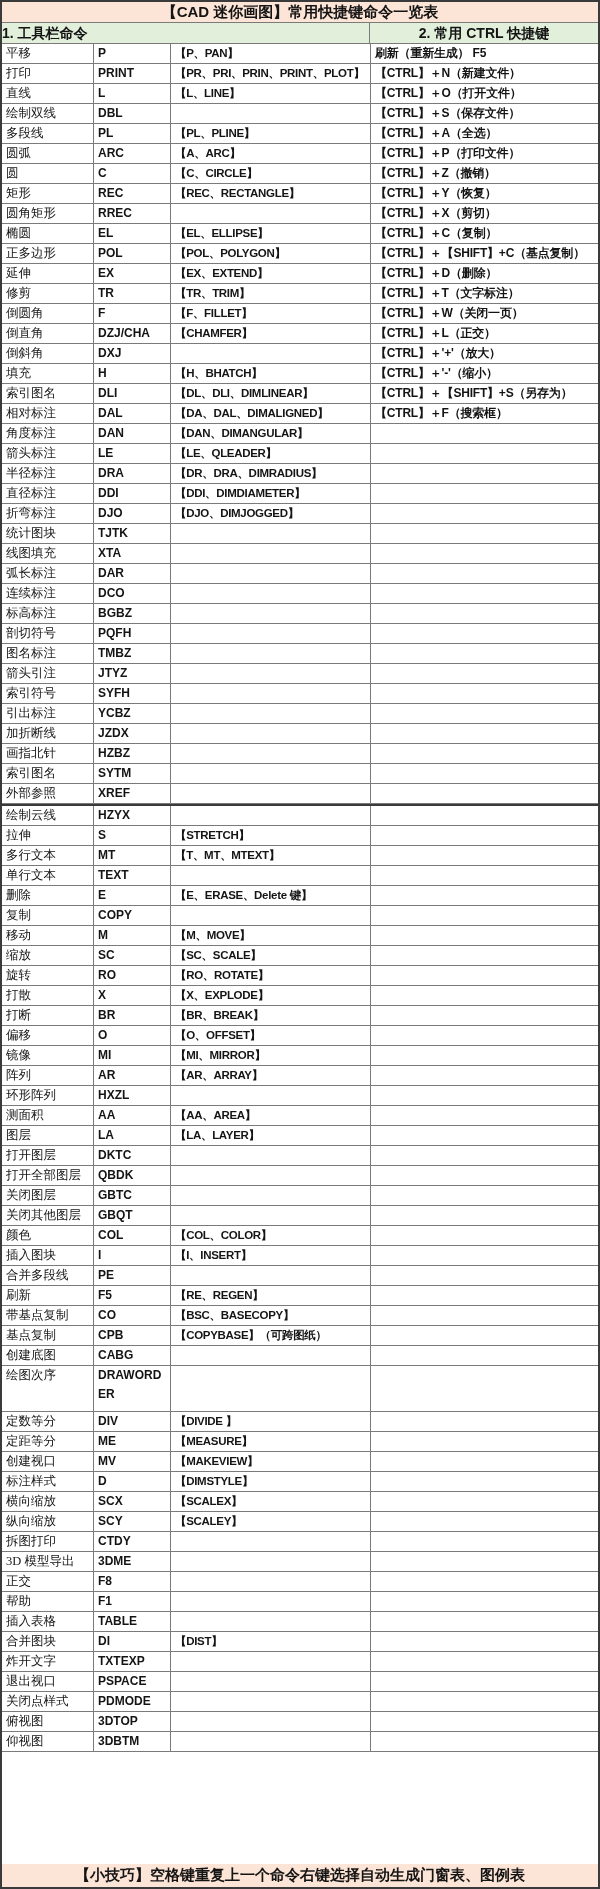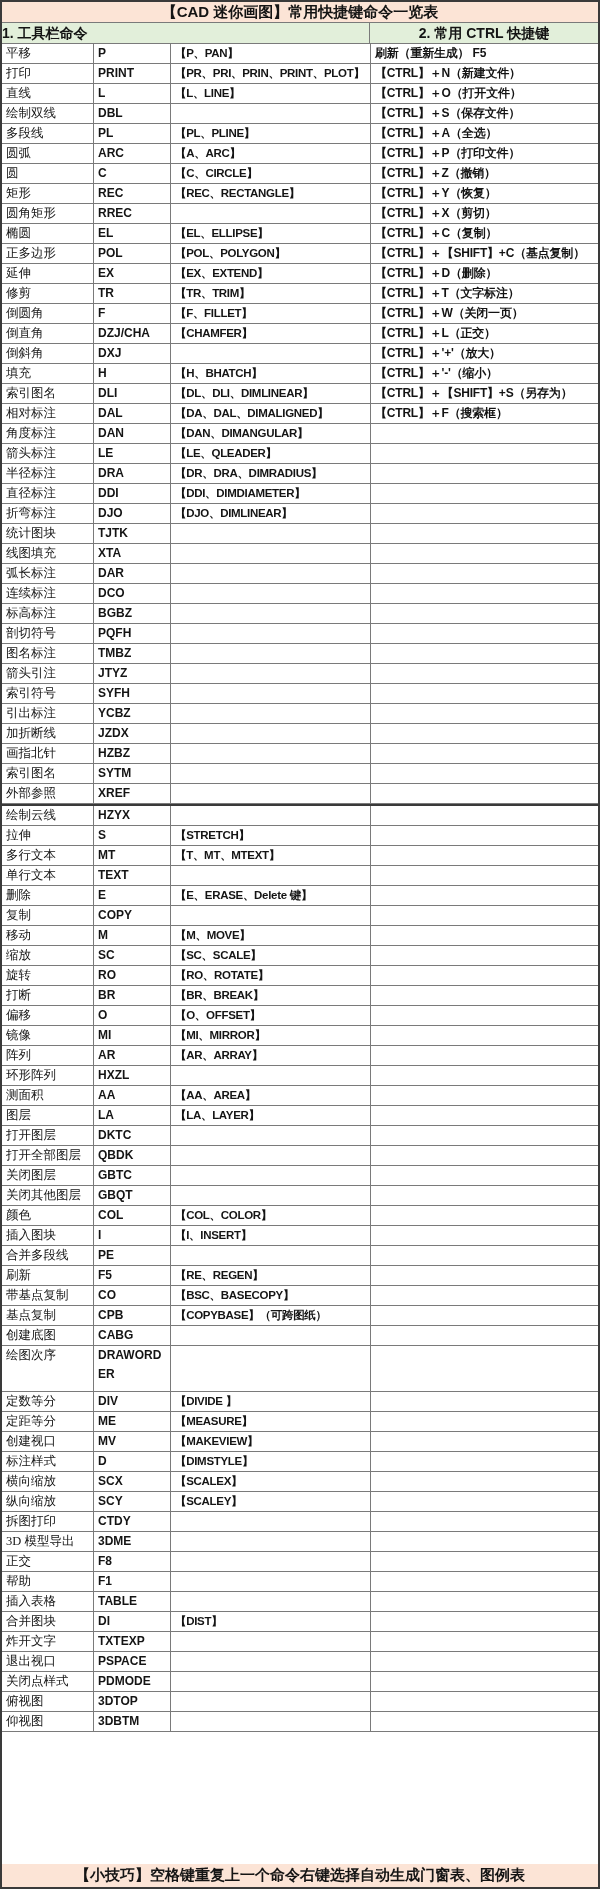--- a/index.html
+++ b/index.html
@@ -276,21 +276,21 @@
   <div class="row">
     <div class="cell c1">直径标注</div>
     <div class="cell c2">DDI</div>
     <div class="cell c3">【DDI、DIMDIAMETER】</div>
     <div class="cell c4"></div>
   </div>
 
   <div class="row">
     <div class="cell c1">折弯标注</div>
     <div class="cell c2">DJO</div>
-    <div class="cell c3">【DJO、DIMLINEAR】</div>
+    <div class="cell c3">【DJO、DIMJOGGED】</div>
     <div class="cell c4"></div>
   </div>
 
   <div class="row">
     <div class="cell c1">统计图块</div>
     <div class="cell c2">TJTK</div>
     <div class="cell c3"></div>
     <div class="cell c4"></div>
   </div>
 
@@ -443,20 +443,26 @@
     <div class="cell c4"></div>
   </div>
 
   <div class="row">
     <div class="cell c1">旋转</div>
     <div class="cell c2">RO</div>
     <div class="cell c3">【RO、ROTATE】</div>
     <div class="cell c4"></div>
   </div>
 
+  <div class="row">
+    <div class="cell c1">打散</div>
+    <div class="cell c2">X</div>
+    <div class="cell c3">【X、EXPLODE】</div>
+    <div class="cell c4"></div>
+  </div>
 
   <div class="row">
     <div class="cell c1">打断</div>
     <div class="cell c2">BR</div>
     <div class="cell c3">【BR、BREAK】</div>
     <div class="cell c4"></div>
   </div>
 
   <div class="row">
     <div class="cell c1">偏移</div>

